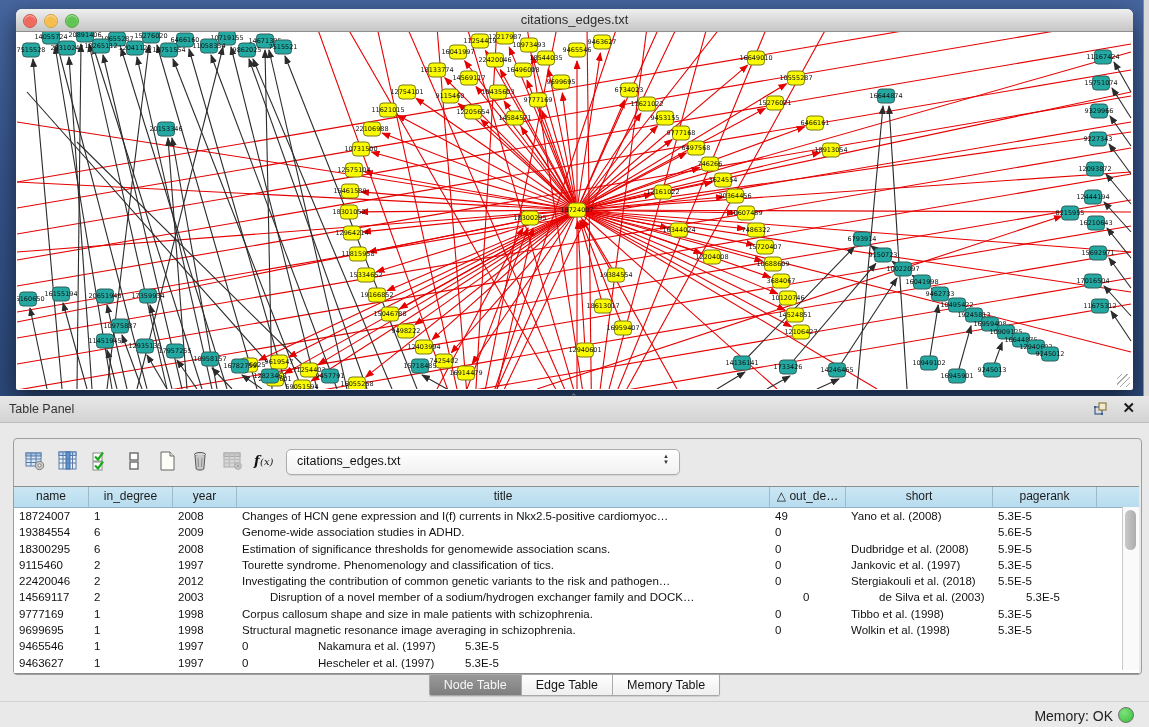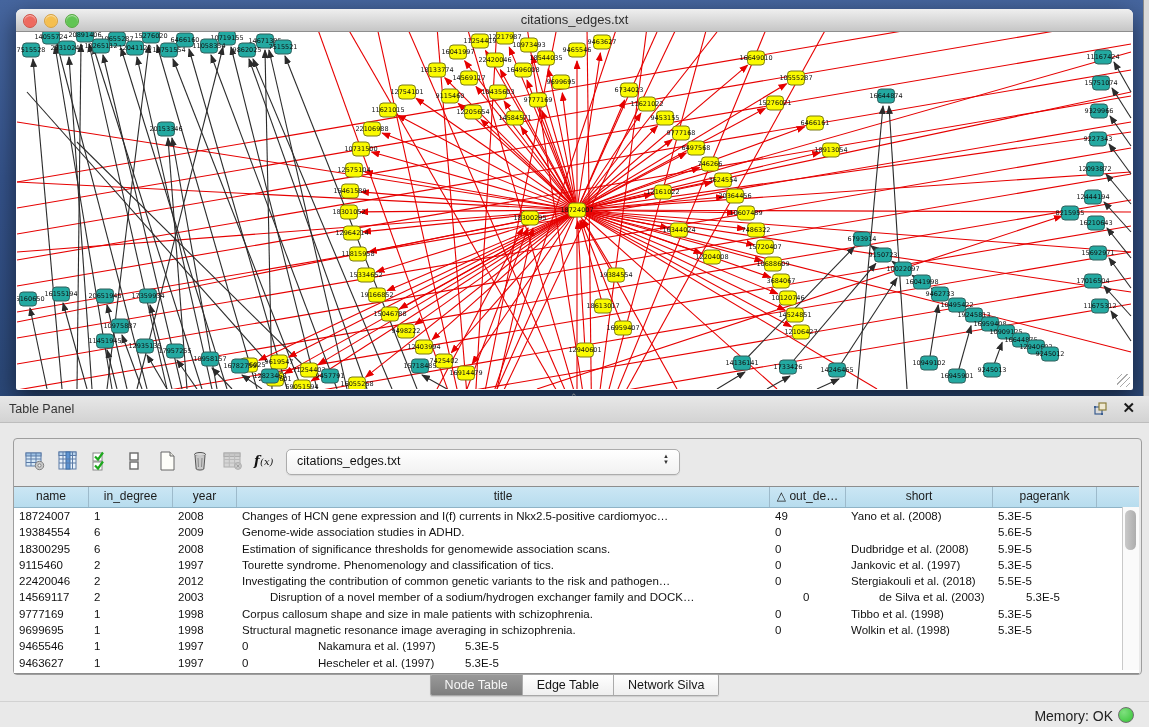--- a/index.html
+++ b/index.html
@@ -972,21 +972,21 @@
       <div class="vscroll">
         <div class="vthumb"></div>
       </div>
     </div>
   </div>
 
   <div class="tabs">
     <div class="seg" id="tabseg">
         <div class="tab sel">Node Table</div>
         <div class="tab">Edge Table</div>
-        <div class="tab">Network Silva</div>
+        <div class="tab">Memory Table</div>
       </div>
   </div>
 
   <div class="statusbar">
     <span class="mem">Memory: OK</span>
     <span class="memdot"></span>
   </div>
 </div>
 
 </body></html>

